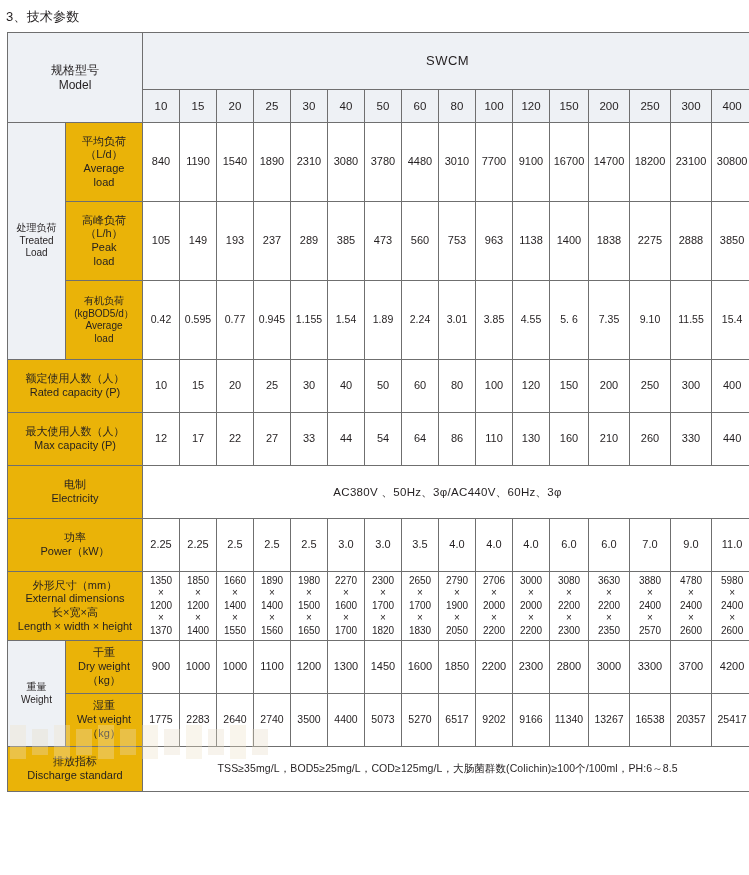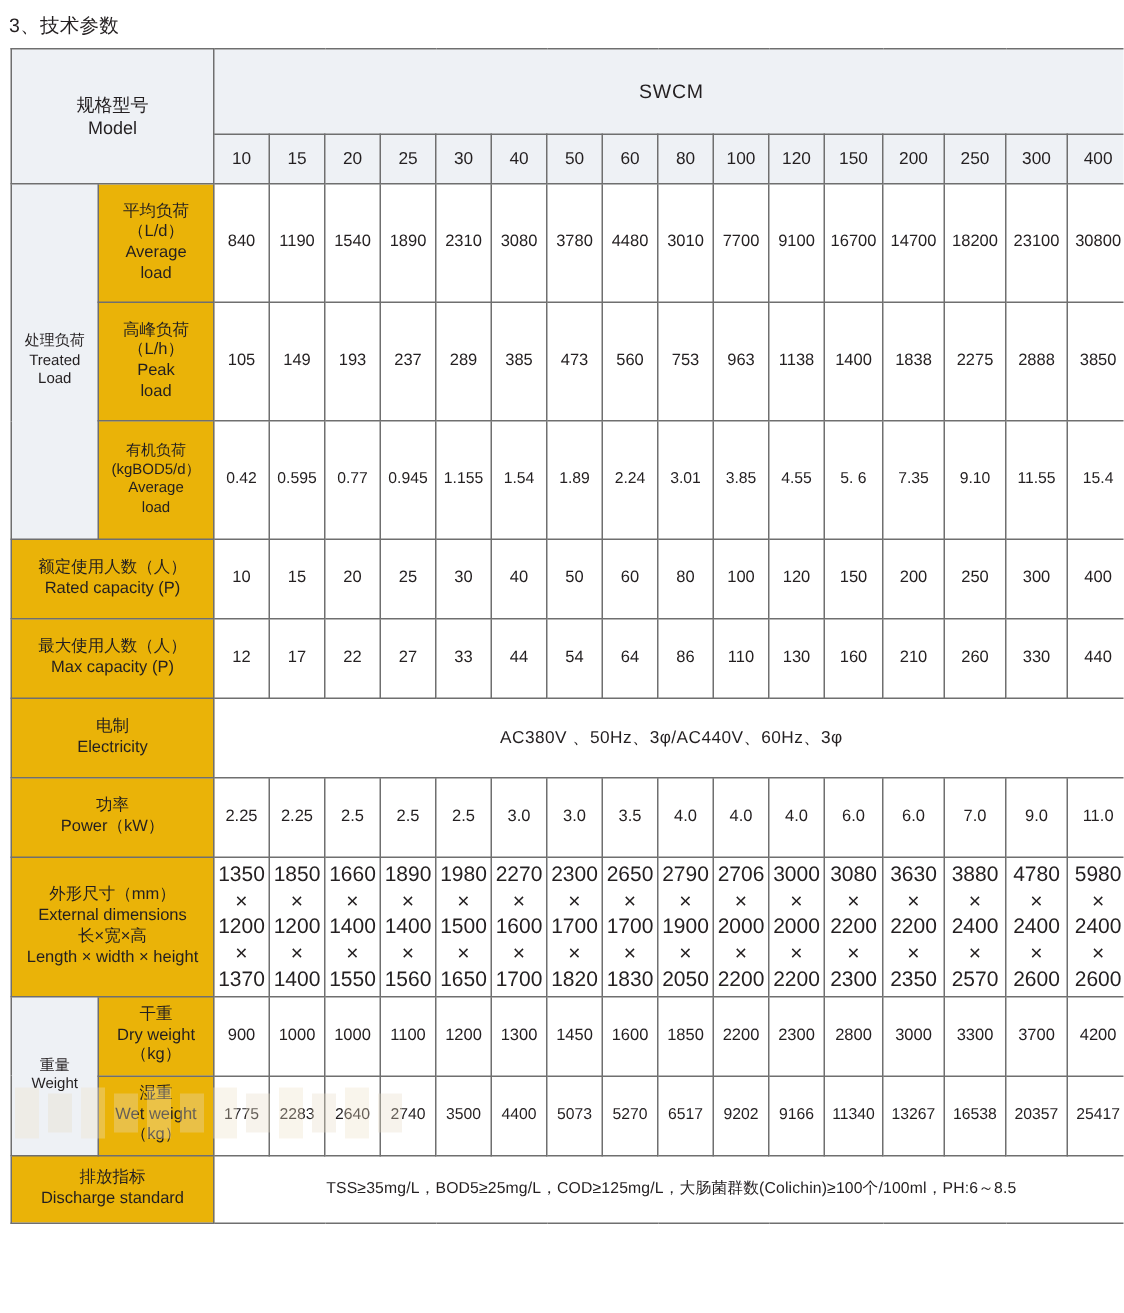--- a/index.html
+++ b/index.html
@@ -67,21 +67,21 @@
   }
   .val {
     background: #ffffff;
     font-size: 11px;
   }
   .val-sm {
     font-size: 10.5px;
     margin-top: 20px;
   }
   .dims {
-    font-size: 14px;
+    font-size: 10px;
     line-height: 1.32;
     padding: 3px 0;
     margin-left: 26px;
   }
   .wide-text {
     font-size: 11.5px;
     letter-spacing: 0.3px;
   }
   .discharge {
     font-size: 10.5px;

